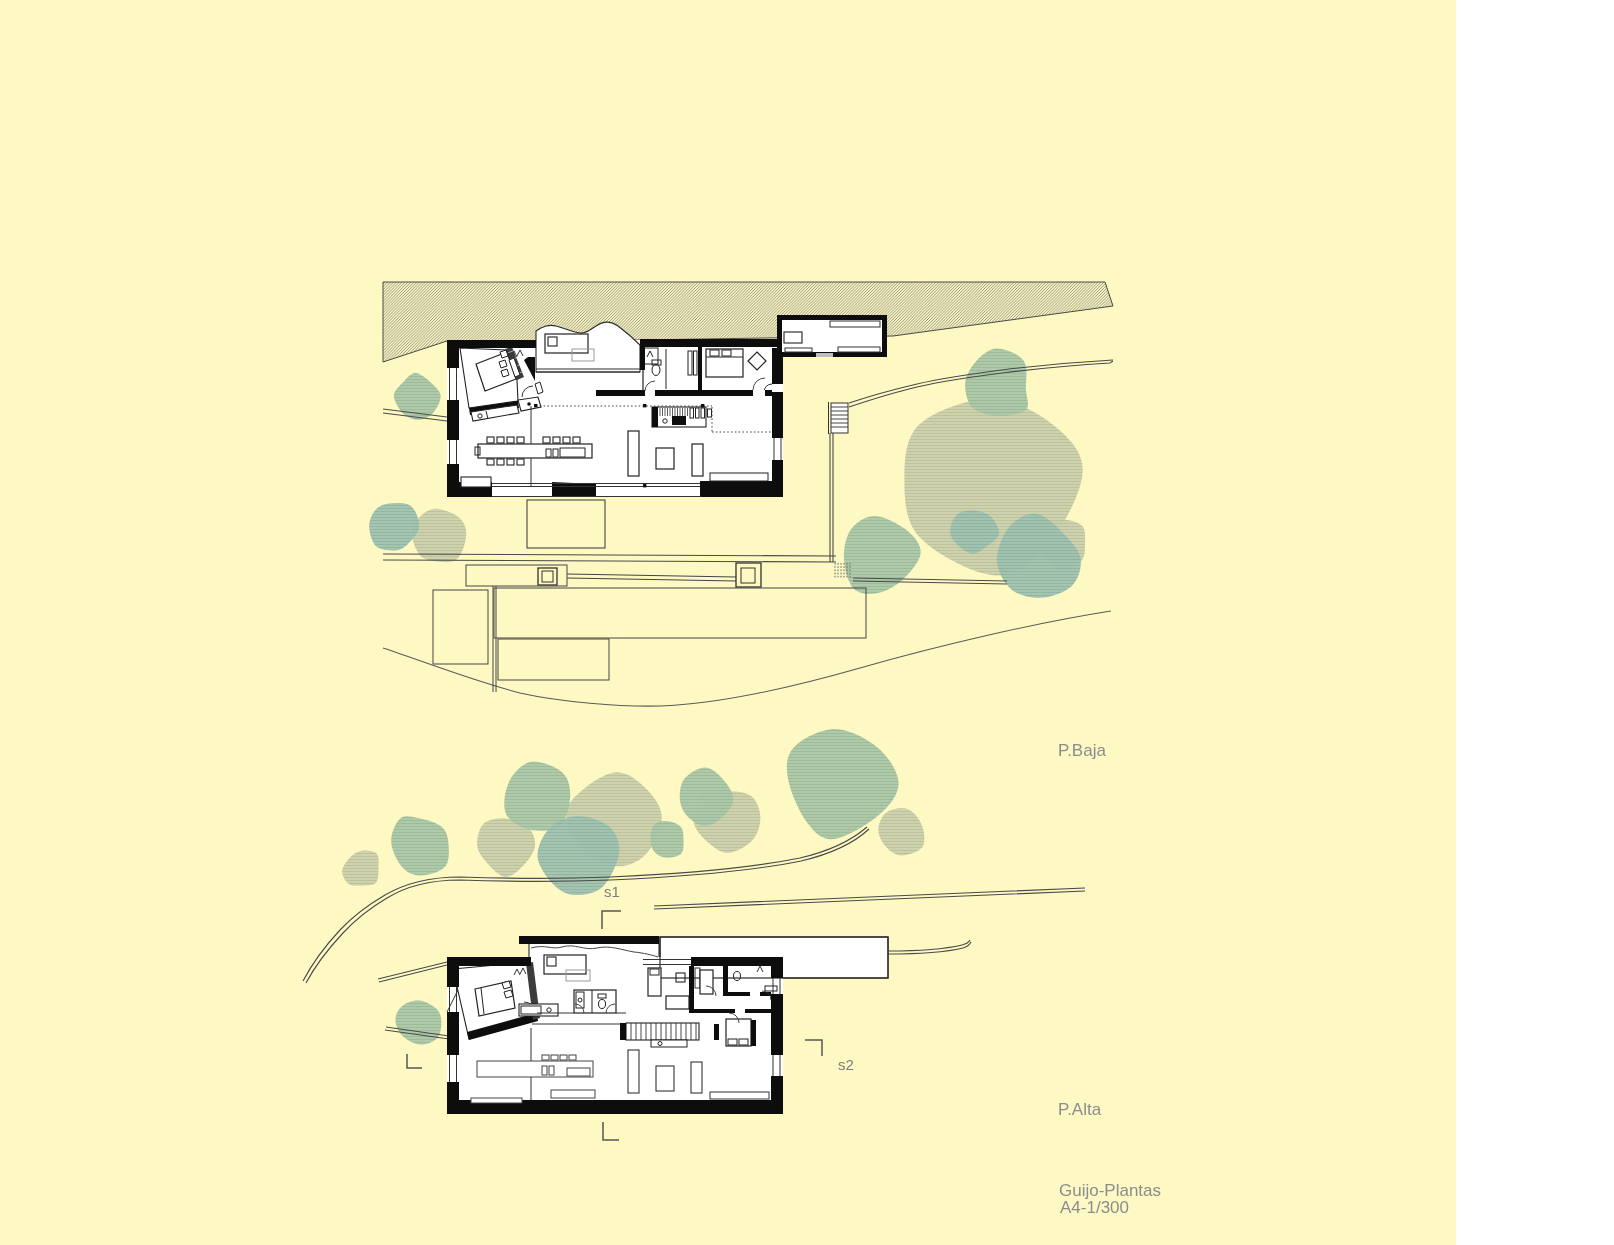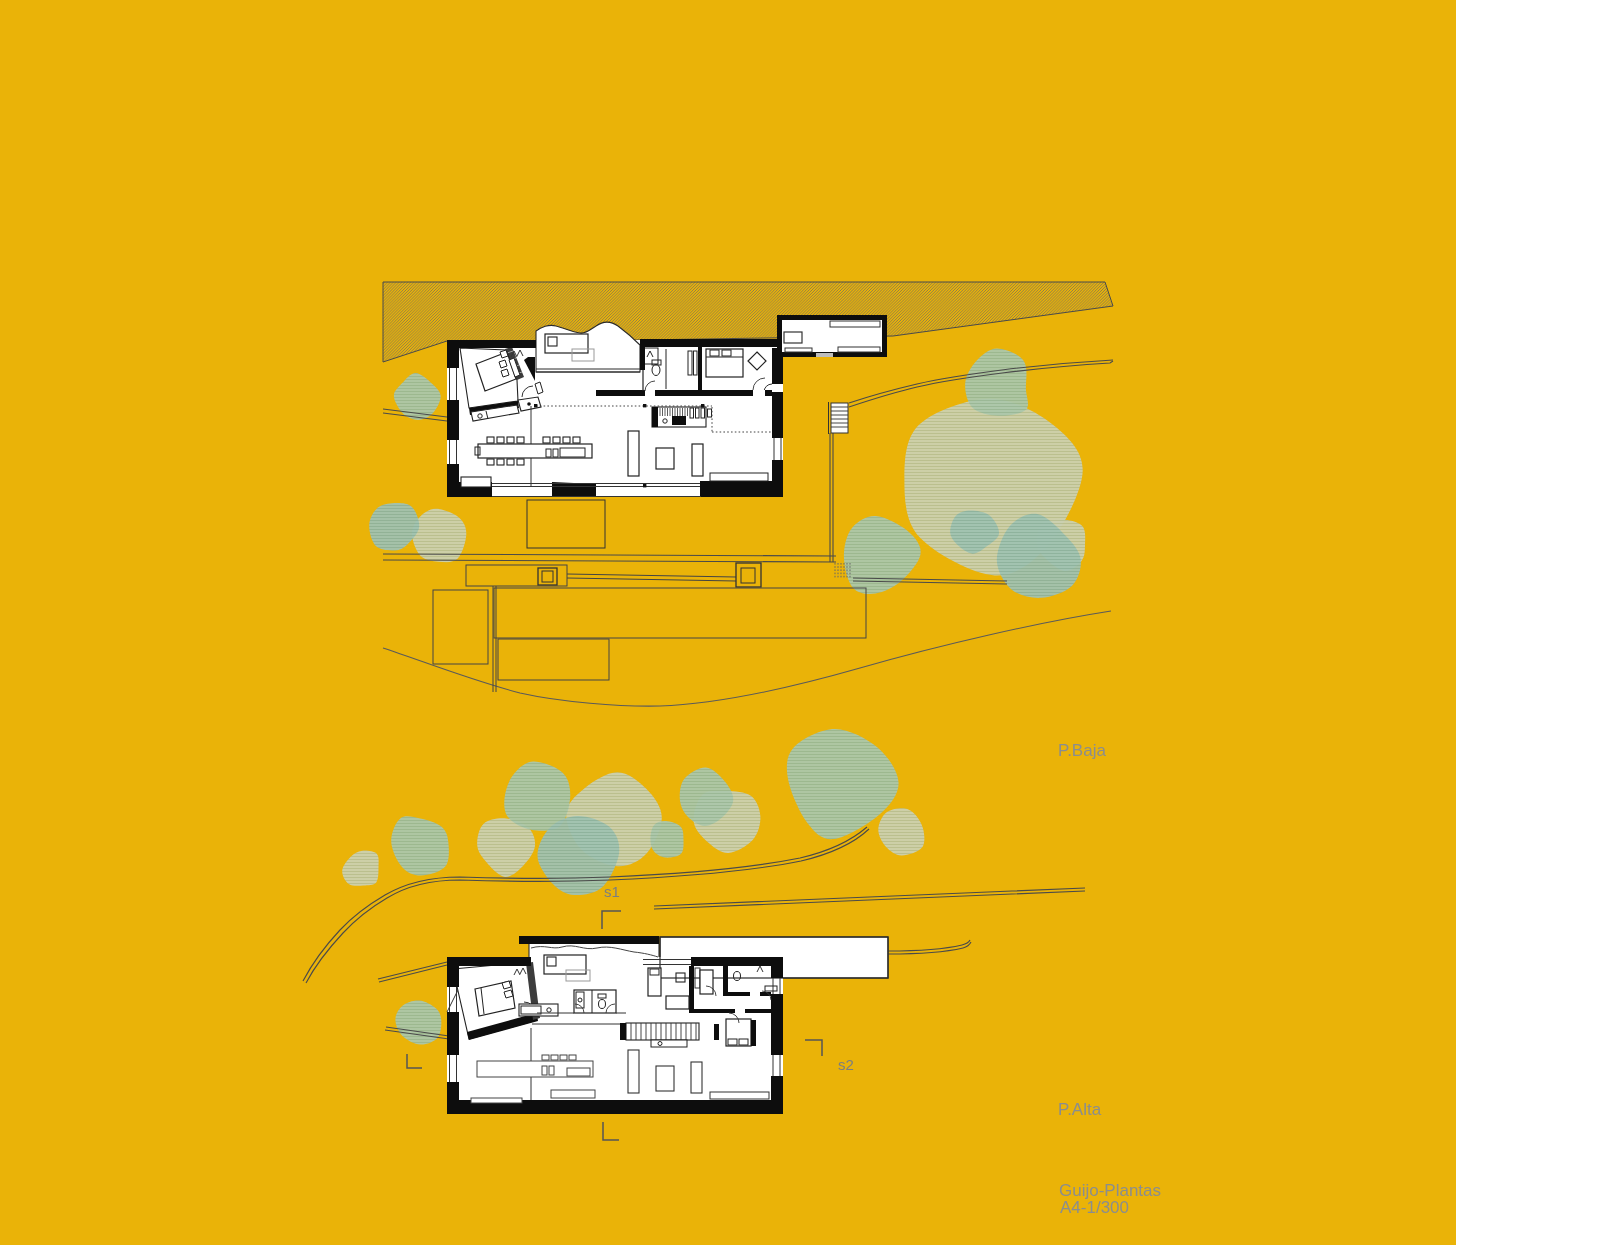--- a/index.html
+++ b/index.html
@@ -1,15 +1,15 @@
 <!DOCTYPE html>
 <html><head><meta charset="utf-8">
 <style>
 html,body{margin:0;padding:0;background:#ffffff}
-#sheet{position:relative;width:1614px;height:1245px;background:#eab308;overflow:hidden;font-family:"Liberation Sans",sans-serif}
+#sheet{position:relative;width:1614px;height:1245px;background:#fef9c3;overflow:hidden;font-family:"Liberation Sans",sans-serif}
 text{font-family:"Liberation Sans",sans-serif}
 </style></head>
 <body>
 
 <div id="sheet">
 <svg width="1614" height="1245" viewBox="0 0 1614 1245">
 <defs>
 <pattern id="hh" width="2.9" height="2.9" patternUnits="userSpaceOnUse">
           <path d="M-1,3.9 L3.9,-1" stroke="#666666" stroke-width="0.7" fill="none"></path>
         </pattern>

